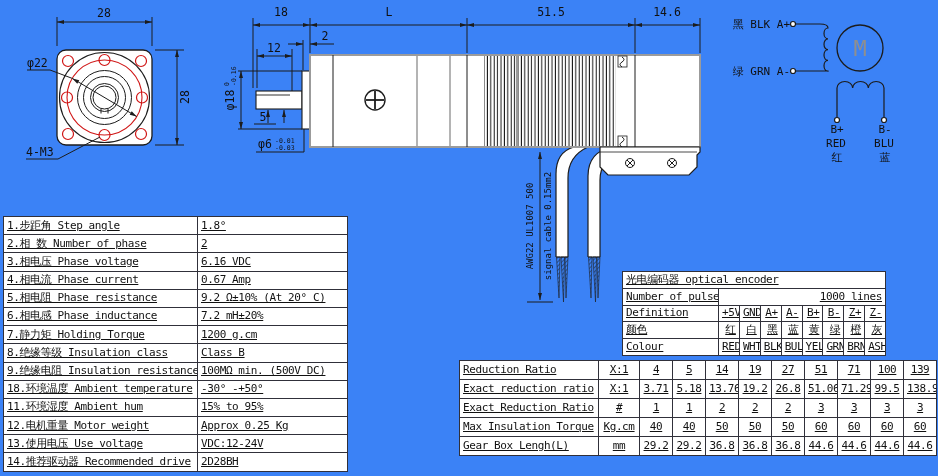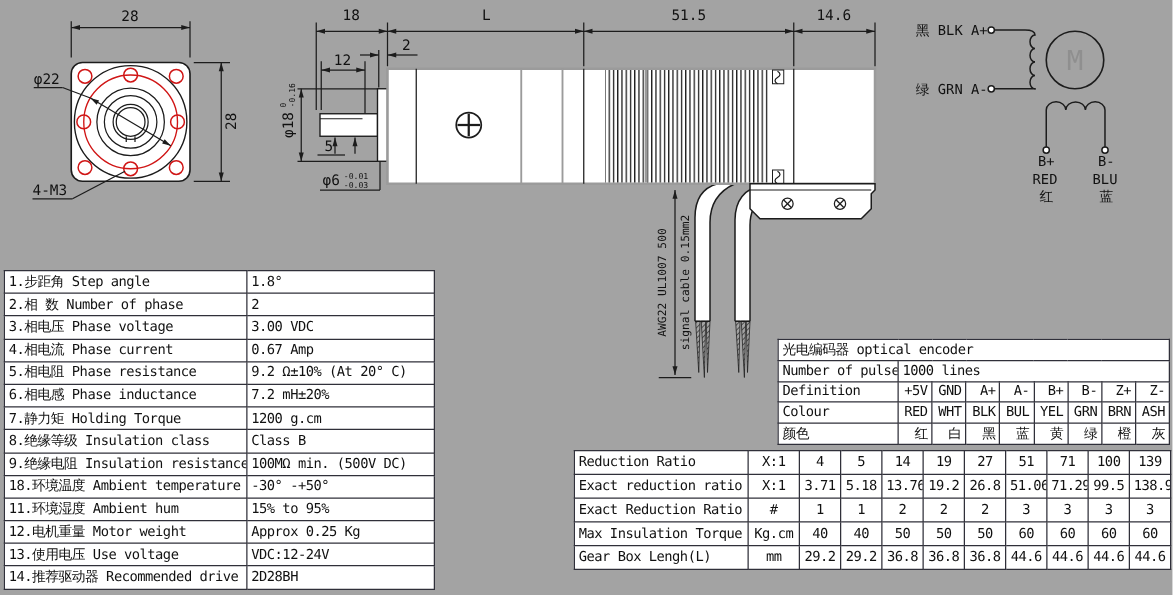--- a/index.html
+++ b/index.html
@@ -1,32 +1,32 @@
 <!DOCTYPE html>
 <html><head>
 <meta charset="utf-8">
 <style>
   html,body{margin:0;padding:0;background:#fff;}
-  .sheet{position:relative;width:938px;height:476px;background:#a3a3a3;overflow:hidden;
+  .sheet{position:relative;width:938px;height:476px;background:#3b82f6;overflow:hidden;
          font-family:"DejaVu Sans Mono","Liberation Mono",monospace;color:#111;}
   svg{position:absolute;pointer-events:none;}
   svg text{font-family:"DejaVu Sans Mono","Liberation Mono",monospace;fill:#111;}
   .dim{font-size:11.5px;}
   .dimsm{font-size:9px;}
   .tol{font-size:6.5px;}
   .wlabel{font-size:11px;}
   .mletter{font-size:22px;fill:#8f8f8f;}
   .tbl{position:absolute;border-collapse:collapse;table-layout:fixed;background:#fff;
-       font-size:11px;letter-spacing:-0.4px;z-index:2;border:1.5px solid #26262e;}
+       font-size:11px;letter-spacing:-0.4px;z-index:2;border:1.5px solid #26262e;text-decoration:underline;}
   .tbl td{border:1px solid #30303a;padding:0 3px;white-space:nowrap;overflow:hidden;
           font-size:11px;line-height:1.1;}
   .spec td{height:17.2px;text-align:left;}
   .enc td{height:15.8px;text-align:right;}
   .enc td:first-child{text-align:left;}
-  .enc .ttl{text-align:left;}
+  .enc .ttl{text-align:right;}
   .red td{height:18.1px;text-align:center;}
   .red td:first-child{text-align:left;}
 </style>
 </head>
 <body>
 
 <div class="sheet">
 
   <svg style="left:0;top:0" width="195" height="215" viewBox="0 0 195 215">
 
@@ -278,21 +278,21 @@
         <tr>
           <td>1.步距角 Step angle</td>
           <td>1.8°</td>
         </tr>
         <tr>
           <td>2.相  数 Number of phase</td>
           <td>2</td>
         </tr>
         <tr>
           <td>3.相电压 Phase voltage</td>
-          <td>3.00 VDC</td>
+          <td>6.16 VDC</td>
         </tr>
         <tr>
           <td>4.相电流 Phase current</td>
           <td>0.67 Amp</td>
         </tr>
         <tr>
           <td>5.相电阻 Phase resistance</td>
           <td>9.2 Ω±10% (At 20° C)</td>
         </tr>
         <tr>
@@ -327,21 +327,21 @@
           <td>13.使用电压 Use voltage</td>
           <td>VDC:12-24V</td>
         </tr>
         <tr>
           <td>14.推荐驱动器 Recommended drive</td>
           <td>2D28BH</td>
         </tr>
       </tbody>
   </table>
 
-  <table class="tbl enc" style="left:622px;top:271px;width:314px">
+  <table class="tbl enc" style="left:622px;top:271px;width:264px">
     <colgroup>
       <col style="width:96px">
         <col>
         <col>
         <col>
         <col>
         <col>
         <col>
         <col>
         <col>
@@ -361,40 +361,40 @@
           <td>+5V</td>
           <td>GND</td>
           <td>A+</td>
           <td>A-</td>
           <td>B+</td>
           <td>B-</td>
           <td>Z+</td>
           <td>Z-</td>
         </tr>
         <tr>
+          <td>颜色</td>
+          <td>红</td>
+          <td>白</td>
+          <td>黑</td>
+          <td>蓝</td>
+          <td>黄</td>
+          <td>绿</td>
+          <td>橙</td>
+          <td>灰</td>
+        </tr>
+        <tr>
           <td>Colour</td>
           <td>RED</td>
           <td>WHT</td>
           <td>BLK</td>
           <td>BUL</td>
           <td>YEL</td>
           <td>GRN</td>
           <td>BRN</td>
           <td>ASH</td>
-        </tr>
-        <tr>
-          <td>颜色</td>
-          <td>红</td>
-          <td>白</td>
-          <td>黑</td>
-          <td>蓝</td>
-          <td>黄</td>
-          <td>绿</td>
-          <td>橙</td>
-          <td>灰</td>
         </tr>
       </tbody>
   </table>
 
   <table class="tbl red" style="left:459px;top:360px;width:478px">
     <colgroup>
       <col style="width:139px">
         <col style="width:41px">
       <col>
         <col>

